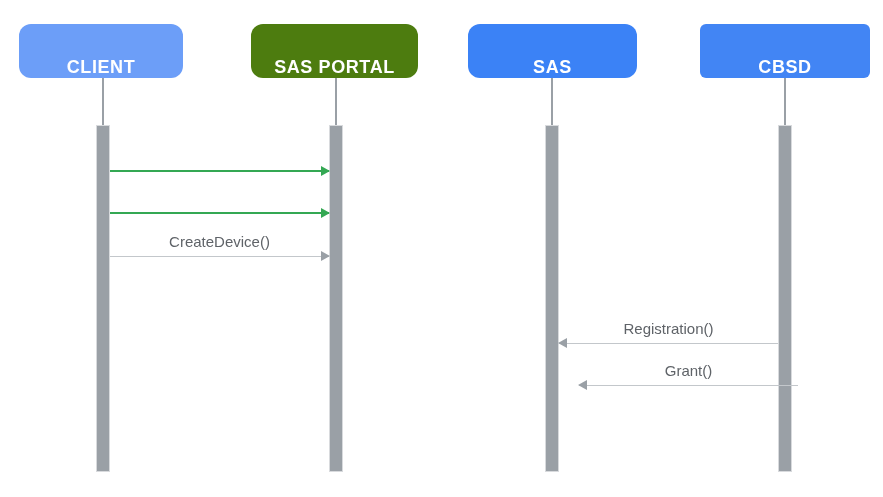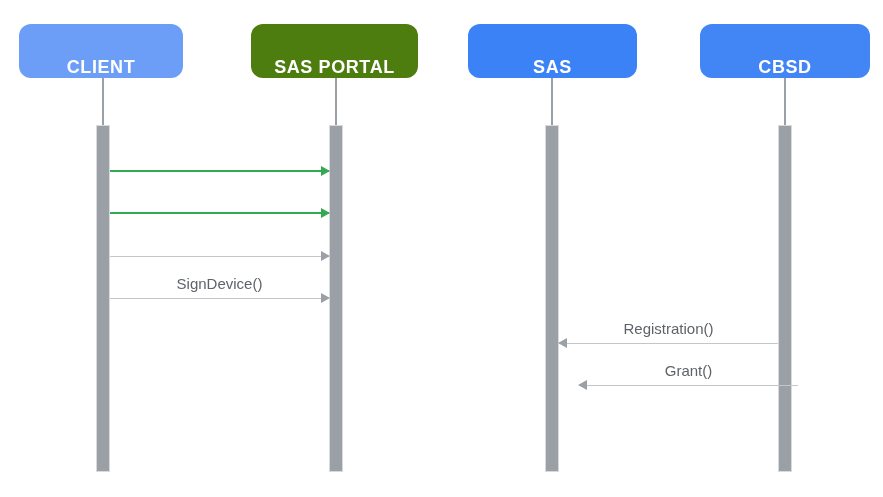--- a/index.html
+++ b/index.html
@@ -113,21 +113,21 @@
 
   <div class="actor-box actor-client" data-bind-style="background:actors.0.color" style="background: rgb(108, 158, 248);">
     <span data-bind="actors.0.label">CLIENT</span>
   </div>
   <div class="actor-box actor-sas-portal" data-bind-style="background:actors.1.color" style="background: #4d7c0f;">
     <span data-bind="actors.1.label">SAS PORTAL</span>
   </div>
   <div class="actor-box actor-sas" data-bind-style="background:actors.2.color" style="background: #3b82f6;">
     <span data-bind="actors.2.label">SAS</span>
   </div>
-  <div class="actor-box actor-cbsd" data-bind-style="background:actors.3.color" style="background: rgb(66, 133, 244);">
+  <div class="actor-box actor-cbsd" data-bind-style="background:actors.3.color" style="background: rgb(66, 133, 244); border-radius: 6px;">
     <span data-bind="actors.3.label">CBSD</span>
   </div>
 
   <div class="lifeline lifeline-client" data-bind-style="background:diagram.lifeline_color" style="background: rgb(154, 160, 166);"></div>
   <div class="lifeline lifeline-sas-portal" data-bind-style="background:diagram.lifeline_color" style="background: rgb(154, 160, 166);"></div>
   <div class="lifeline lifeline-sas" data-bind-style="background:diagram.lifeline_color" style="background: rgb(154, 160, 166);"></div>
   <div class="lifeline lifeline-cbsd" data-bind-style="background:diagram.lifeline_color" style="background: rgb(154, 160, 166);"></div>
 
   <div class="activation activation-client" data-bind-style="background:diagram.activation_bar_color" style="background: rgb(154, 160, 166);"></div>
   <div class="activation activation-sas-portal" data-bind-style="background:diagram.activation_bar_color" style="background: rgb(154, 160, 166);"></div>
@@ -138,29 +138,25 @@
     <div class="msg-line" data-bind-style="background:messages.0.line_color" style="background: rgb(52, 168, 83);"></div>
     <div class="arrowhead arrowhead-right" data-bind-style="borderLeftColor:messages.0.arrow_color" style="border-left-color: rgb(52, 168, 83);"></div>
   </div>
 
   <div class="message msg-group-left msg-2">
     <div class="msg-line" data-bind-style="background:messages.1.line_color" style="background: rgb(52, 168, 83);"></div>
     <div class="arrowhead arrowhead-right" data-bind-style="borderLeftColor:messages.1.arrow_color" style="border-left-color: rgb(52, 168, 83);"></div>
   </div>
 
   <div class="message msg-group-left msg-3">
+    <div class="msg-label" data-bind="messages.2.label" data-bind-style="color:messages.2.text_color" style="color: rgb(95, 99, 104);">CreateDevice()</div>
     <div class="msg-line msg-line-thin" data-bind-style="background:messages.2.line_color" style="background: rgb(195, 199, 203);"></div>
     <div class="arrowhead arrowhead-right" data-bind-style="borderLeftColor:messages.2.arrow_color" style="border-left-color: rgb(154, 160, 166);"></div>
   </div>
 
-  <div class="message msg-group-left msg-4">
-    <div class="msg-label" data-bind="messages.3.label" data-bind-style="color:messages.3.text_color" style="color: rgb(95, 99, 104);">SignDevice()</div>
-    <div class="msg-line msg-line-thin" data-bind-style="background:messages.3.line_color" style="background: rgb(195, 199, 203);"></div>
-    <div class="arrowhead arrowhead-right" data-bind-style="borderLeftColor:messages.3.arrow_color" style="border-left-color: rgb(154, 160, 166);"></div>
-  </div>
 
   <div class="message msg-group-right msg-5">
     <div class="msg-label" data-bind="messages.4.label" data-bind-style="color:messages.4.text_color" style="color: rgb(95, 99, 104);">Registration()</div>
     <div class="msg-line msg-line-thin" data-bind-style="background:messages.4.line_color" style="background: rgb(195, 199, 203);"></div>
     <div class="arrowhead arrowhead-left" data-bind-style="borderRightColor:messages.4.arrow_color" style="border-right-color: rgb(154, 160, 166);"></div>
   </div>
 
   <div class="message msg-group-right msg-6">
     <div class="msg-label" data-bind="messages.5.label" data-bind-style="color:messages.5.text_color" style="color: rgb(95, 99, 104);">Grant()</div>
     <div class="msg-line msg-line-thin" data-bind-style="background:messages.5.line_color" style="background: rgb(195, 199, 203);"></div>

